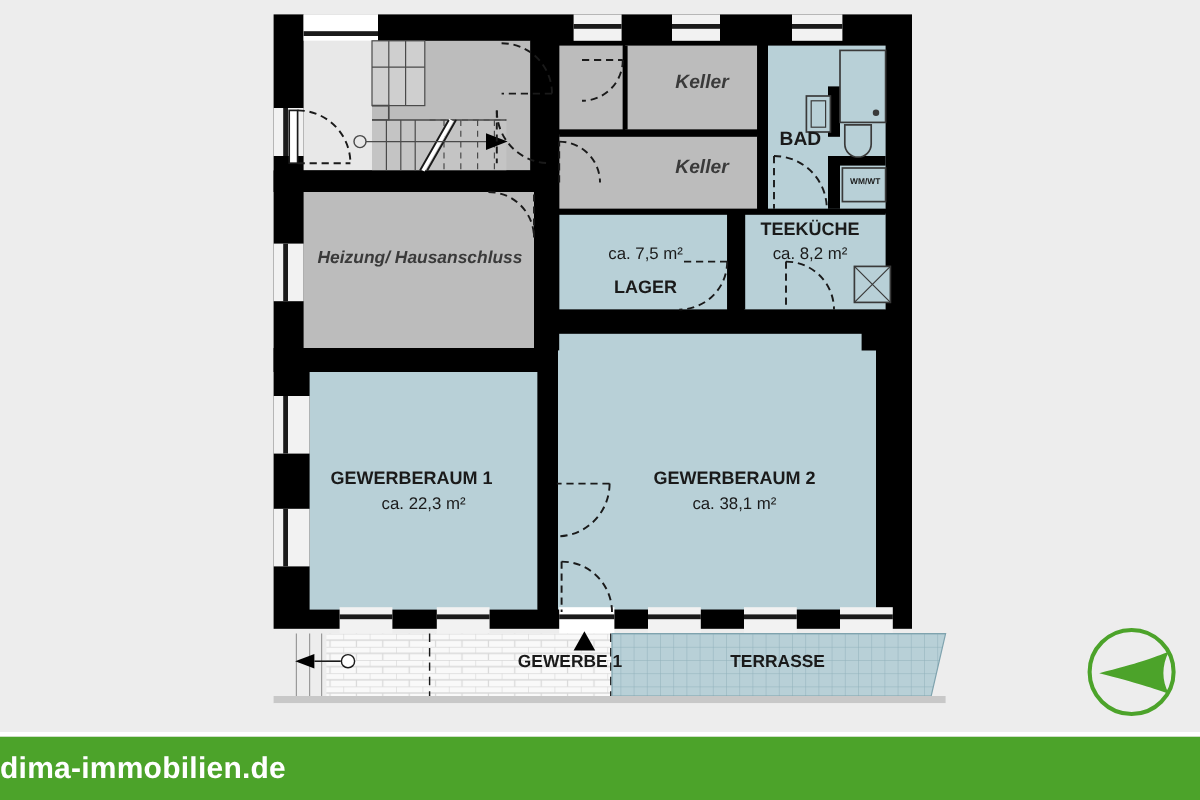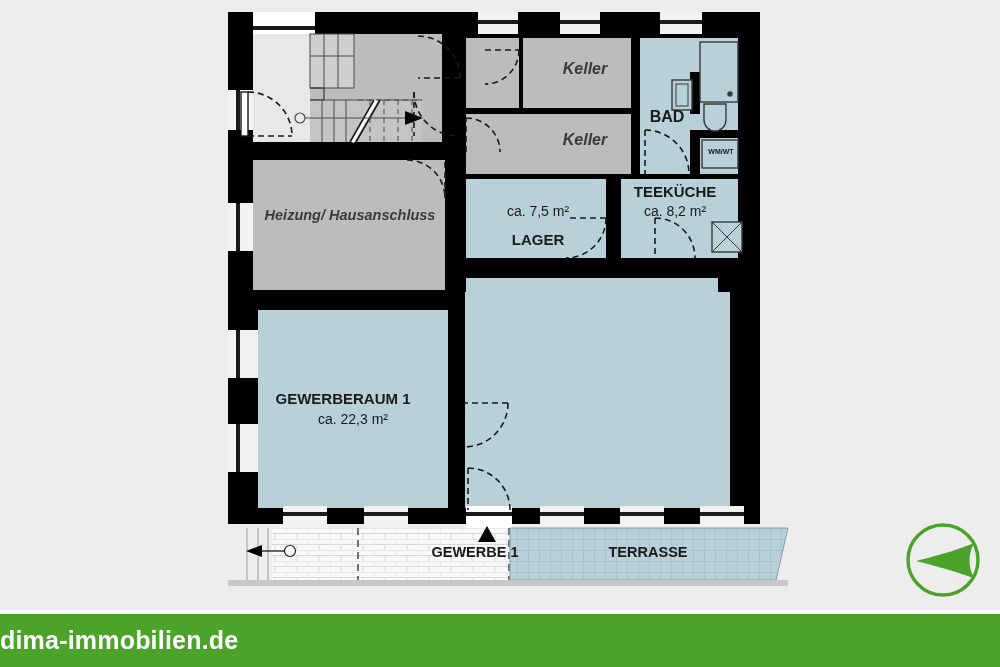--- a/index.html
+++ b/index.html
@@ -357,20 +357,22 @@
 
   <div class="lbl bold" style="left:476px; top:183px; width:124px; font-size:15px;margin-top:48px;">LAGER</div>
   <div class="lbl" style="left:476px; top:203px; width:124px; font-size:14px;">ca. 7,5 m²</div>
 
   <div class="lbl bold" style="left:620px; top:183px; width:110px; font-size:15px;">TEEKÜCHE</div>
   <div class="lbl" style="left:620px; top:203px; width:110px; font-size:14px;">ca. 8,2 m²</div>
 
   <div class="lbl bold" style="left:248px; top:390px; width:190px; font-size:15px;">GEWERBERAUM 1</div>
   <div class="lbl" style="left:258px; top:411px; width:190px; font-size:14px;">ca. 22,3 m²</div>
 
+  <div class="lbl bold" style="left:517px; top:390px; width:190px; font-size:15px;">GEWERBERAUM 2</div>
+  <div class="lbl" style="left:517px; top:411px; width:190px; font-size:14px;">ca. 38,1 m²</div>
 
   <div class="lbl bold" style="left:592px; top:544px; width:112px; font-size:14.5px;">TERRASSE</div>
 
   <div class="lbl bold" style="left:420px; top:544px; width:110px; font-size:14.5px;">GEWERBE 1</div>
 
   <svg id="logo" viewBox="0 0 82 82" xmlns="http://www.w3.org/2000/svg">
     <circle cx="41" cy="41" r="35" fill="none" stroke="#4ca32a" stroke-width="3.4"></circle>
     <path d="M72 24 C66 36 66 48 72 59 C60 55 46 50 14 42 C46 34 60 29 72 24 Z" fill="#4ca32a"></path>
   </svg>
 

